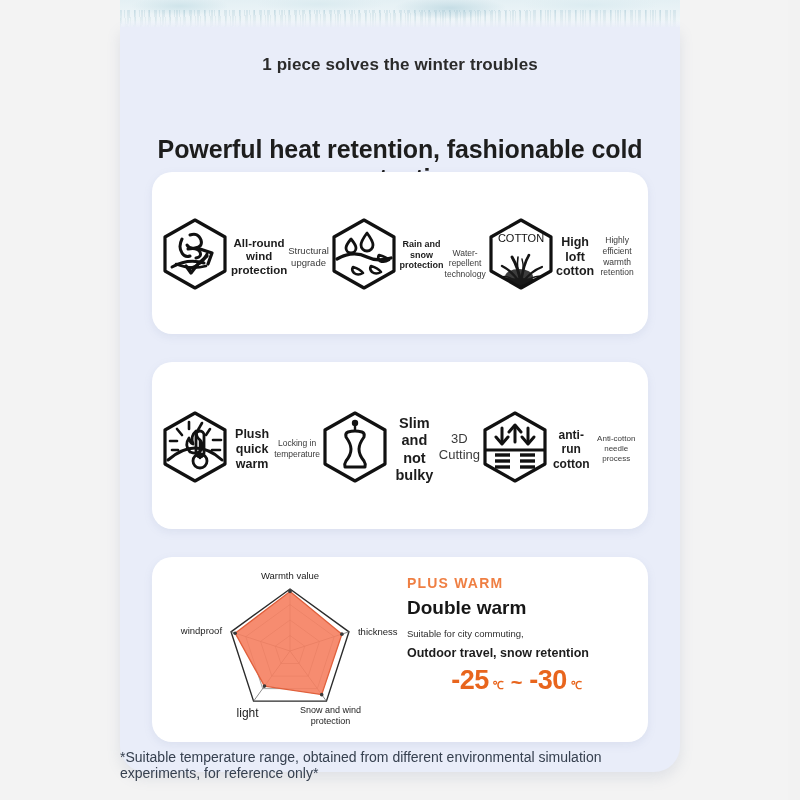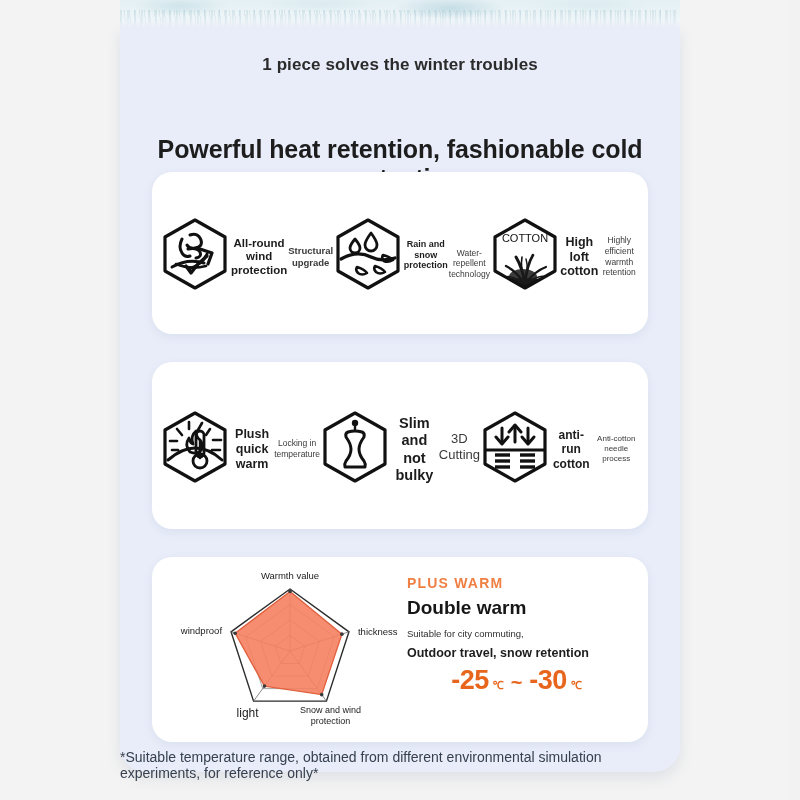--- a/index.html
+++ b/index.html
@@ -73,21 +73,21 @@
   #card-2 { top:335px;  height:167px; }
   #card-3 { top:530px;  height:185px; }
 
   .feature-row{ display:flex; height:100%; padding: 12px 8px 10px; }
   .feature{ flex:1; display:flex; flex-direction:row; align-items:center; }
   .hexwrap{ width:72px; height:78px; display:flex; align-items:center; justify-content:center; }
   .feature .ftitle{ margin-top:6px; font-weight:700; color:#1c1c1c; text-align:center; line-height:1.18; }
   .feature .fsub{ margin-top:5px; color:#3a3a3a; text-align:center; line-height:1.25; }
 
   
-  #f1 .ftitle{font-size:11.5px;} #f1 .fsub{font-size:9.5px;font-weight:bold;}
+  #f1 .ftitle{font-size:11.5px;} #f1 .fsub{font-size:9.5px;}
   #f2 .ftitle{font-size:9px; margin-top:2px;} #f2 .fsub{font-size:8.5px; margin-top:19px;}
   #f3 .ftitle{font-size:12.5px;} #f3 .fsub{font-size:8.5px;}
   #f4 .ftitle{font-size:12.5px;} #f4 .fsub{font-size:8.5px;}
   #f5 .ftitle{font-size:14.5px;} #f5 .fsub{font-size:13px; margin-top:1px;}
   #f6 .ftitle{font-size:12px;} #f6 .fsub{font-size:8px;}
 
   
   .card3-inner{ display:flex; height:100%; }
   .radar-box{ width:255px; padding:8px 0 0 20px; }
   .copy-box{ flex:1; padding:18px 22px 0 0; }

